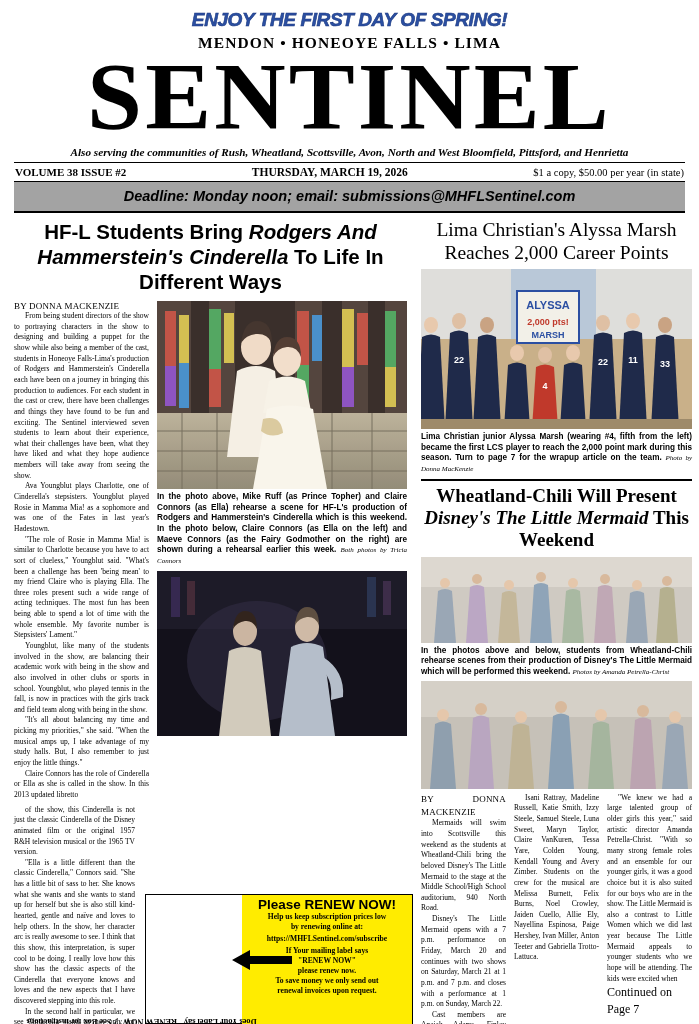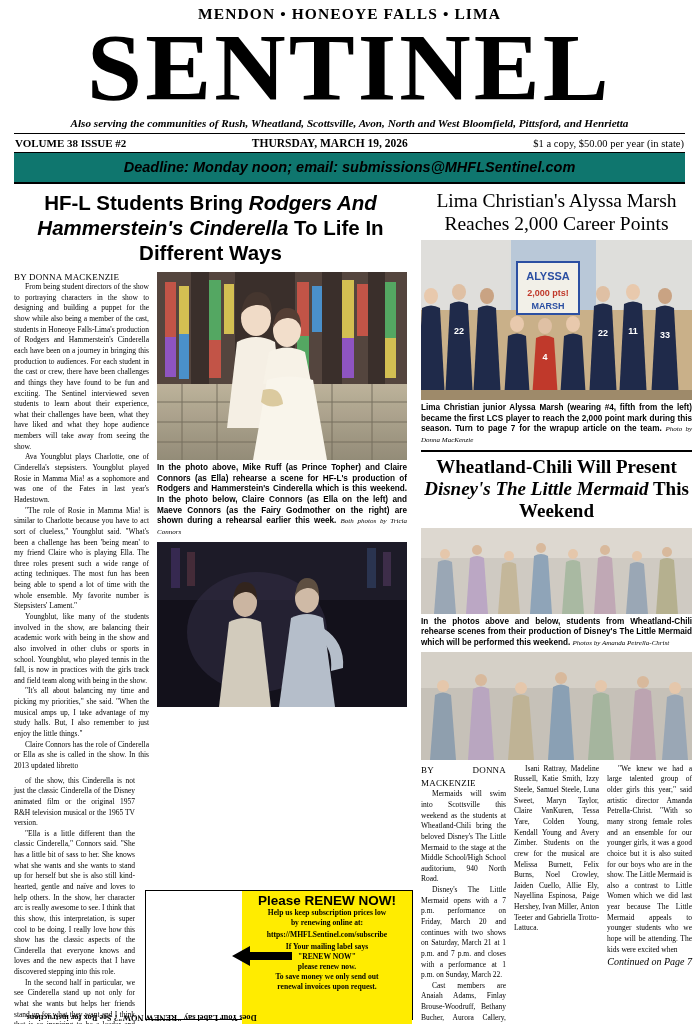--- a/index.html
+++ b/index.html
@@ -32,21 +32,21 @@
   }
   .rule-thin{border-top:1px solid #000;margin-top:4px;}
   .folio{
     display:flex;justify-content:space-between;align-items:center;
     font-family:"Liberation Serif",serif;font-weight:bold;font-size:11px;
     padding:3px 1px 3px 1px;border-bottom:1px solid #000;gap:12px;
   }
   .folio .mid{font-size:11.5px;}
   .folio .right{font-weight:normal;font-size:10.5px;}
   .deadline{
-    background:#0f766e;text-align:center;
+    background:#a3a3a3;text-align:center;
     font-family:"Liberation Sans",sans-serif;font-weight:bold;font-style:italic;
     font-size:14.5px;padding:6px 0 7px 0;border-bottom:2px solid #000;
   }
 
   
   .body-wrap{display:flex;margin-top:6px;}
   .left-pack{width:393px;}
   .vrule{width:1px;background:#000;margin:0 7px;align-self:stretch;}
   .right-pack{width:271px;}
 
@@ -63,21 +63,21 @@
   h2.bold-head{
     font-family:"Liberation Serif",serif;font-weight:bold;font-size:19px;
     line-height:1.18;text-align:center;margin:0 0 5px 0;
   }
   h2.bold-head em{font-style:italic;}
 
   
   .byline{font-family:"Liberation Serif",serif;font-size:9px;letter-spacing:0.2px;}
   .col{font-family:"Liberation Serif",serif;font-size:7.5px;line-height:1.42;text-align:justify;}
   .col p{margin:0;text-indent:11px;}
-  .contd{font-style:italic;text-align:right;text-indent:0 !important;font-size:10px;margin-top:2px;}
+  .contd{text-align:left;text-indent:0 !important;font-size:12px;margin-top:2px;}
 
   
   .caption{
     font-family:"Liberation Sans",sans-serif;font-weight:bold;font-size:8.2px;
     line-height:1.3;text-align:justify;padding-top:3px;
   }
   .credit{font-family:"Liberation Serif",serif;font-style:italic;font-weight:normal;font-size:7px;}
 
   
   .photo{position:relative;overflow:hidden;background:#be185d;}
@@ -114,20 +114,21 @@
     text-align:center;
   }
   .hrule-thick{border-top:2px solid #000;margin:4px 0;}
 </style>
 </head>
 <body>
 
 <div class="page">
 
   <div>
+    <div class="spring-line">ENJOY THE FIRST DAY OF SPRING!</div>
     <div class="towns">MENDON • HONEOYE FALLS • LIMA</div>
     <div class="flag">SENTINEL</div>
     <div class="alsoserving">Also serving the communities of  Rush, Wheatland, Scottsville, Avon, North and West Bloomfield, Pittsford, and Henrietta</div>
     <div class="rule-thin"></div>
     <div class="folio">
       <span>VOLUME 38 ISSUE #2</span>
       <span class="mid">THURSDAY, MARCH 19, 2026</span>
       <span class="right">$1 a copy, $50.00 per year (in state)</span>
     </div>
     <div class="deadline">Deadline: Monday noon; email: submissions@MHFLSentinel.com</div>

